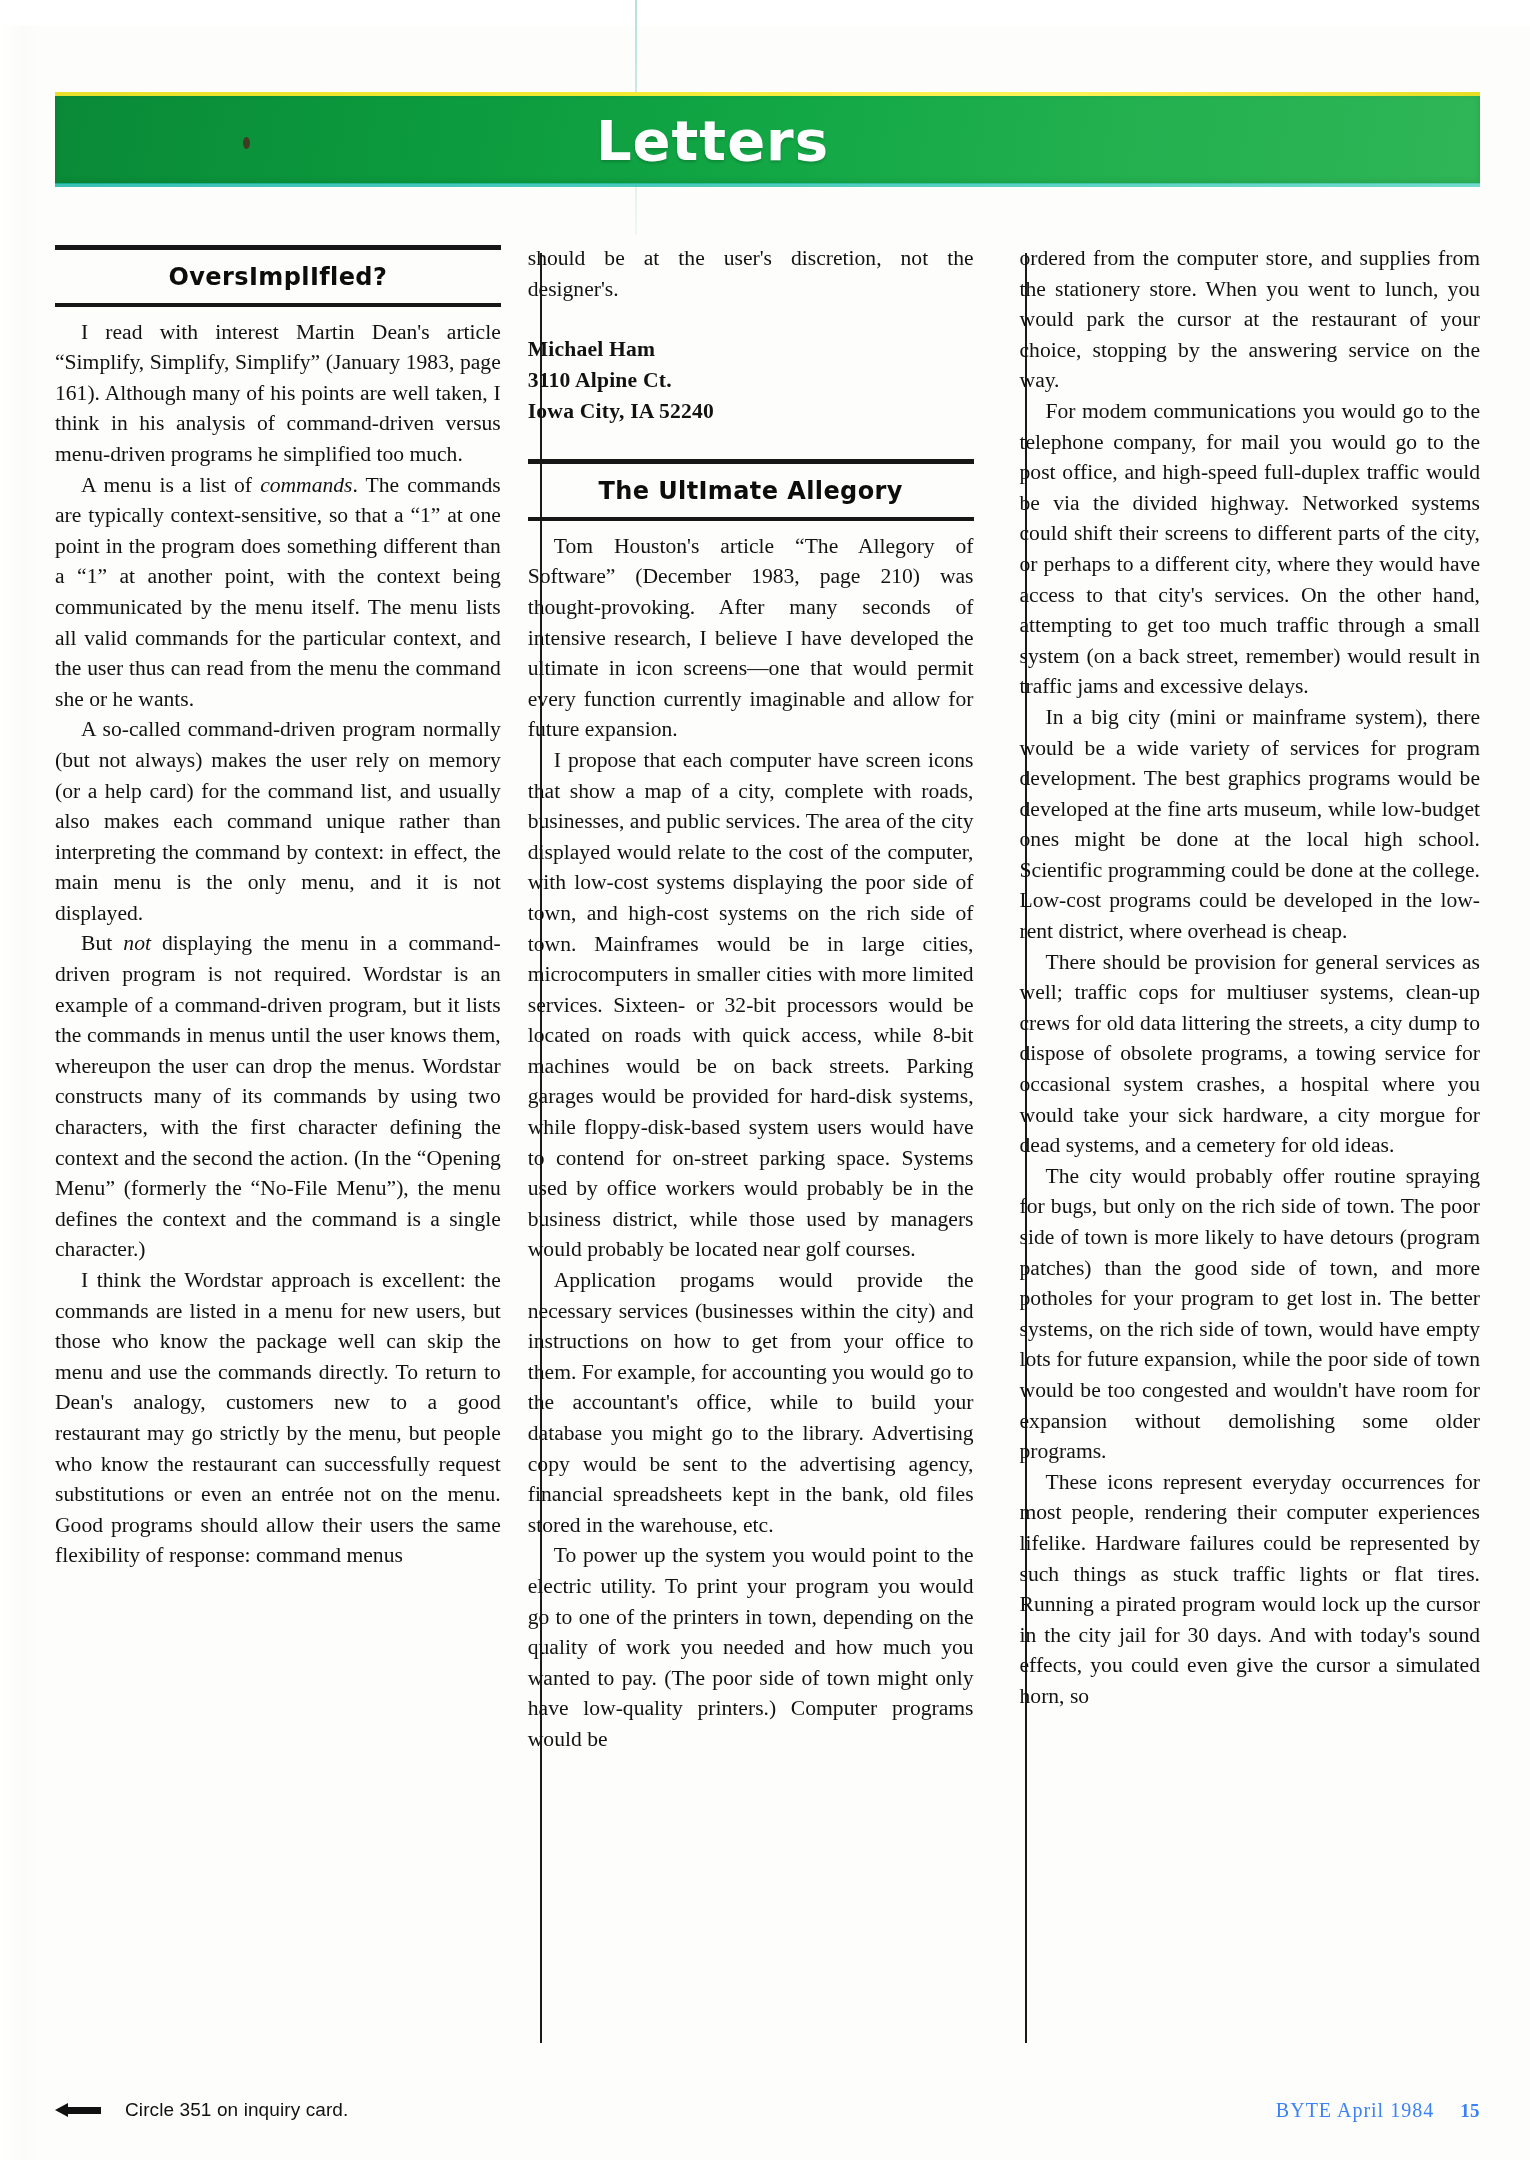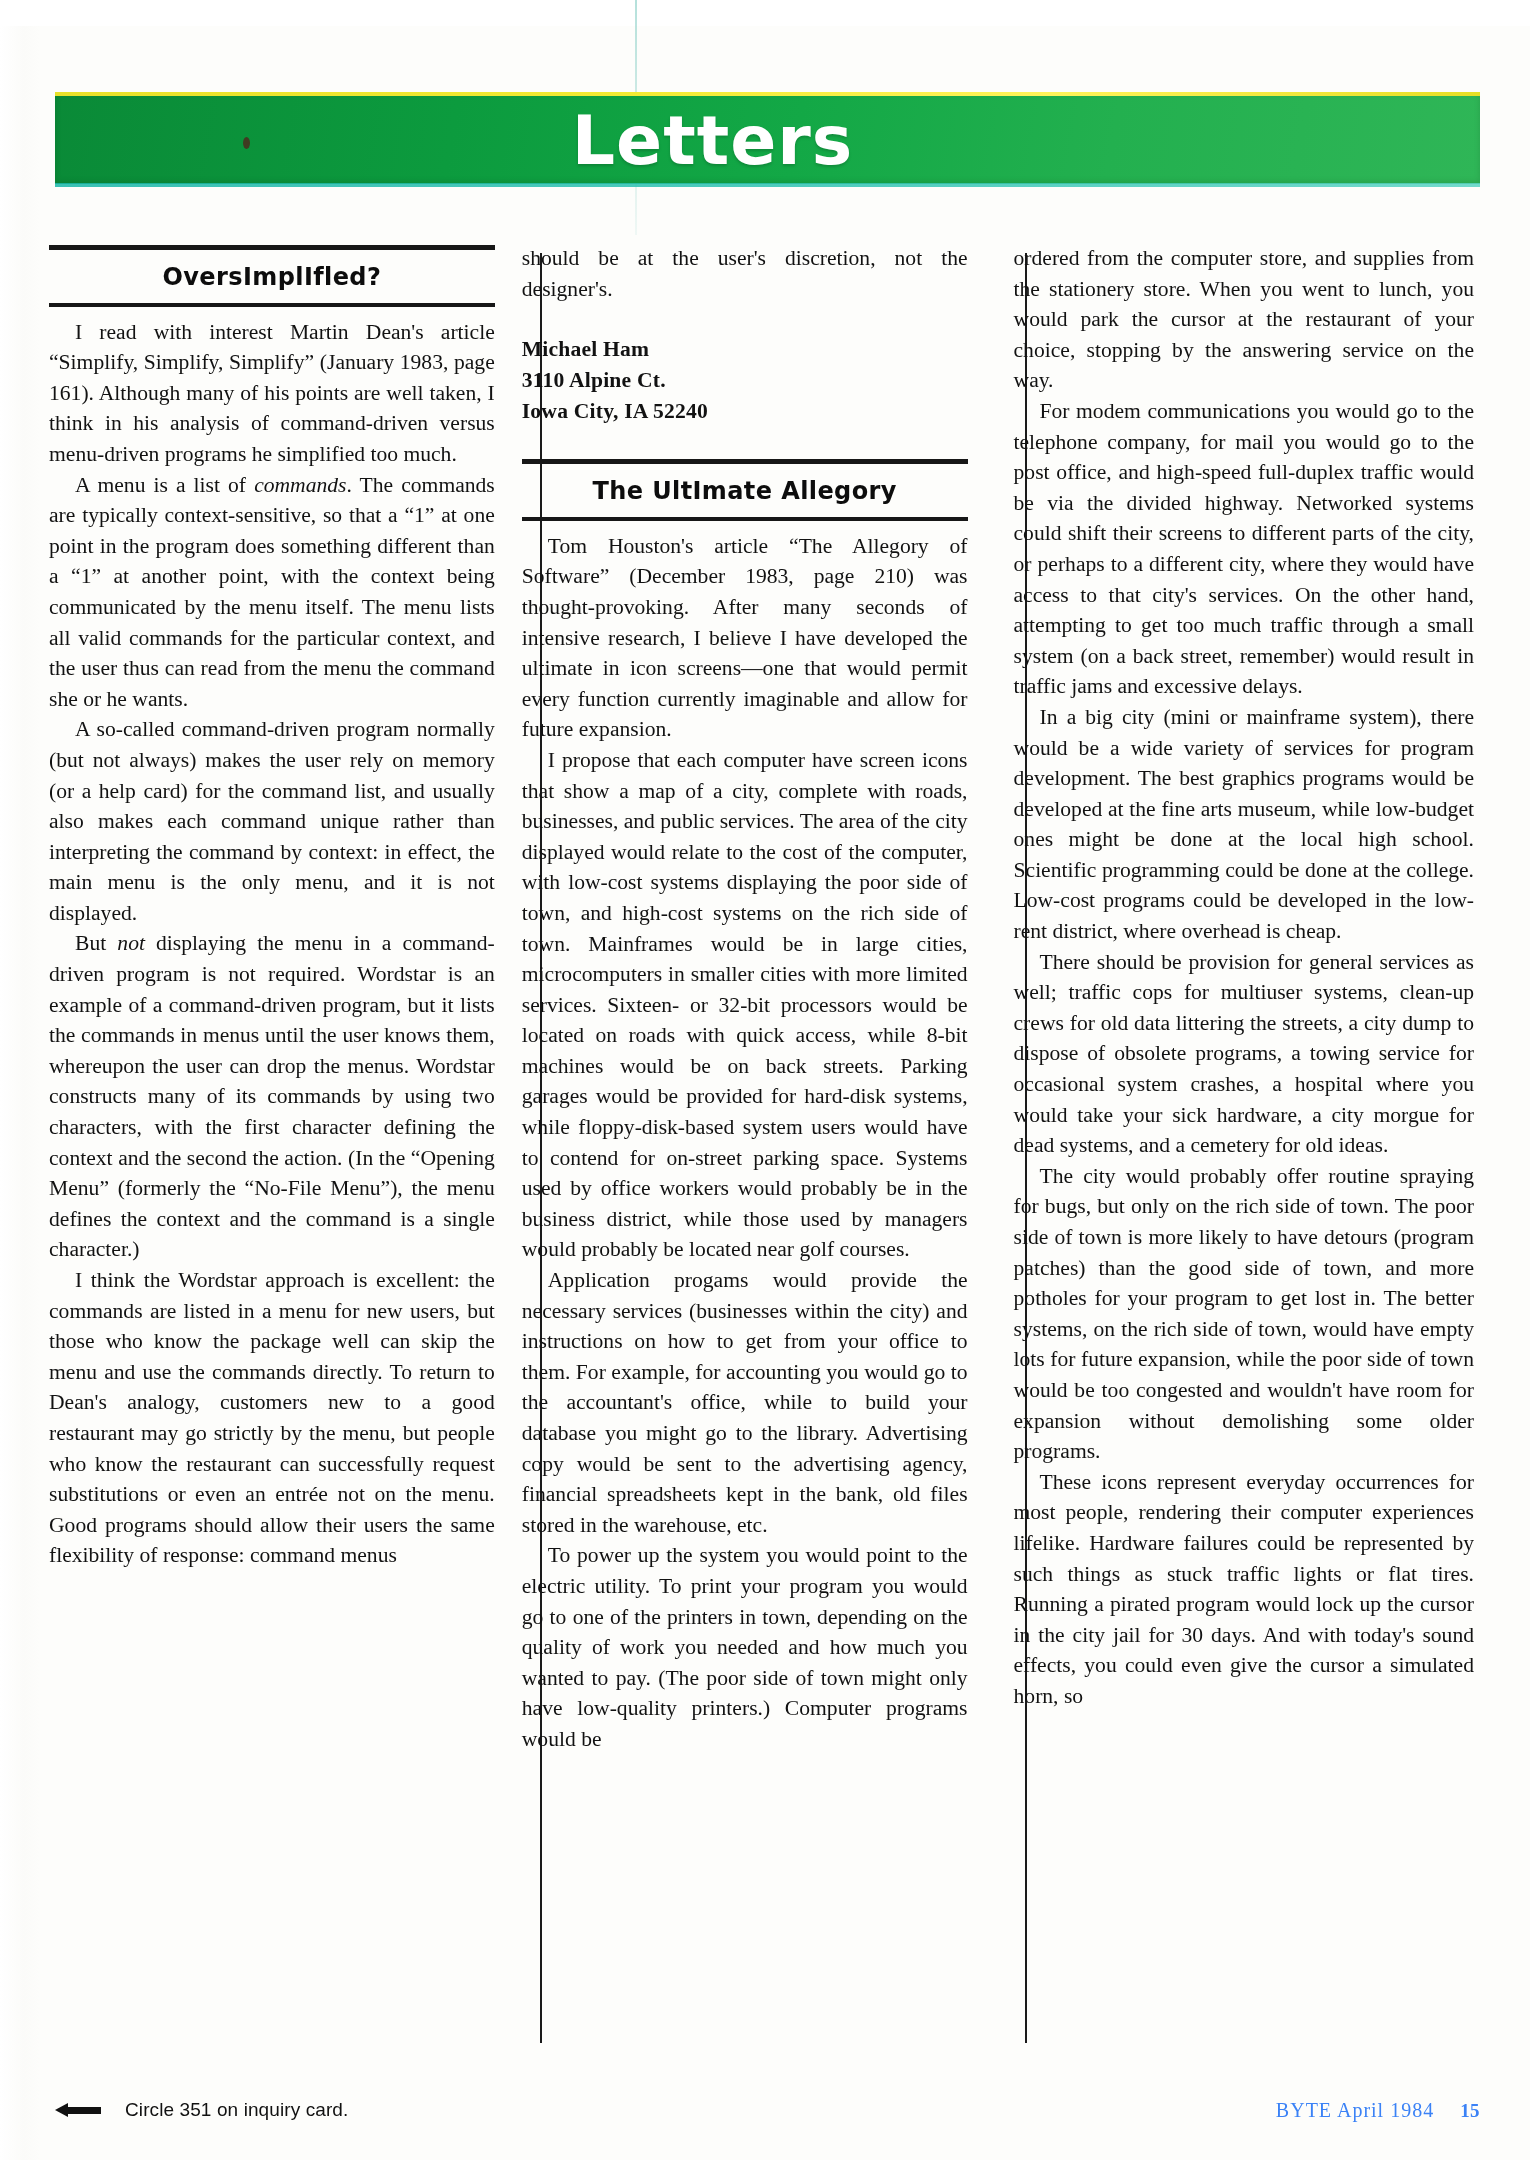--- a/index.html
+++ b/index.html
@@ -41,34 +41,34 @@
     background:linear-gradient(90deg,#e8e02a 0%,#f2ea33 40%,#fff35a 70%,#e6de25 100%);
   }
   .banner-bottom-rule{
     position:absolute;left:55px;top:183px;width:1425px;height:4px;
     background:linear-gradient(90deg,#18b7a8 0%,#2ec3b2 50%,#5ad4c4 100%);
     opacity:.85;
   }
   .banner-title{
     font-family:"DejaVu Sans", sans-serif;
     font-weight:700;
-    font-size:68px;
+    font-size:56px;
     letter-spacing:1px;
     color:#ffffff;
     text-shadow:0 2px 3px rgba(0,0,0,.18);
     transform:translateX(-55px);
   }
   .banner-speck{
     position:absolute;left:243px;top:137px;width:7px;height:12px;
     background:#4a2b1d;border-radius:50%;opacity:.85;
   }
 
   
   .cols{
-    position:absolute;left:49px;top:243px;width:1425px;height:1800px;
+    position:absolute;left:55px;top:243px;width:1425px;height:1800px;
     display:flex;
   }
   .col{
     width:455px;
     position:relative;
     font-size:21.6px;
     line-height:30.6px;
     color:#121212;
     text-align:justify;
     hyphens:none;

